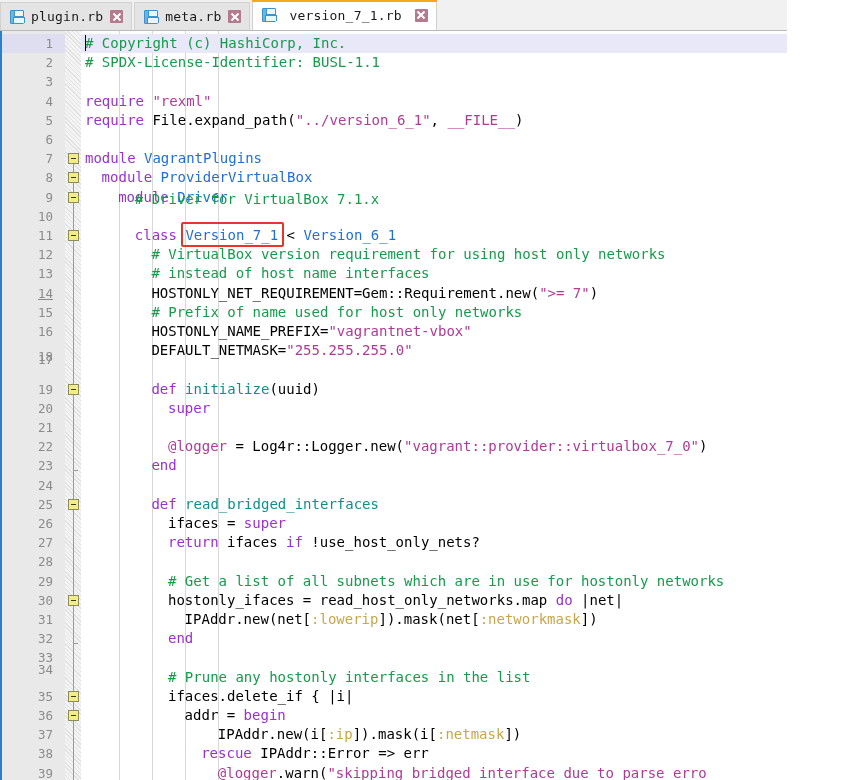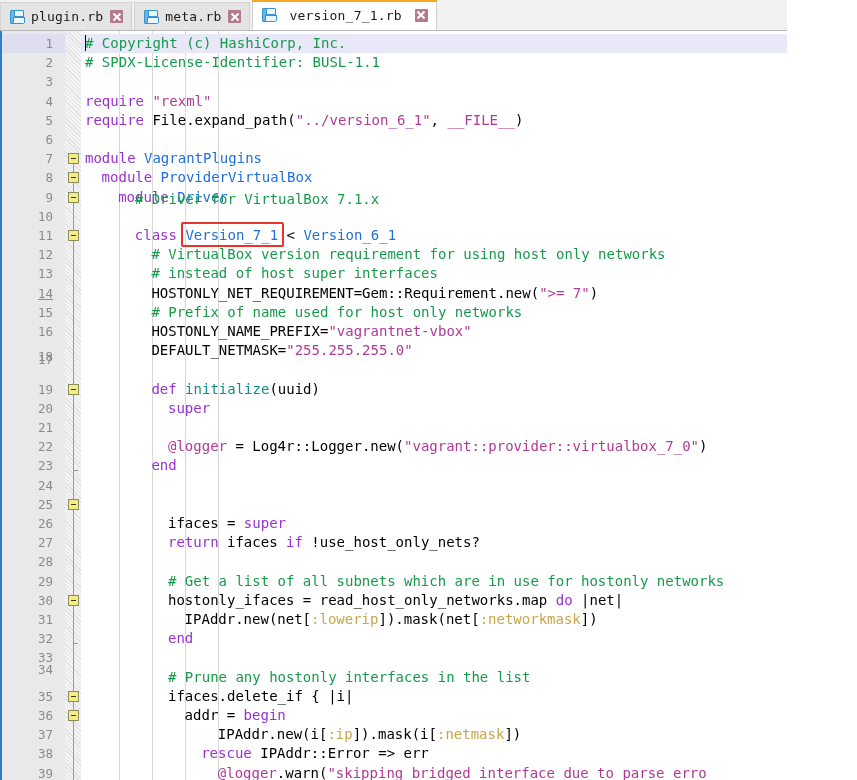--- a/index.html
+++ b/index.html
@@ -346,32 +346,33 @@
         <div class="codeline" style="top: 41.4px; padding-left: 0px;"></div>
         <div class="codeline" style="top: 60.6px; padding-left: 0px;"><span class="c-kw">require </span><span class="c-str">"rexml"</span></div>
         <div class="codeline" style="top: 79.8px; padding-left: 0px;"><span class="c-kw">require </span><span class="c-plain">File.expand_path(</span><span class="c-str">"../version_6_1"</span><span class="c-plain">, </span><span class="c-str">__FILE__</span><span class="c-plain">)</span></div>
         <div class="codeline" style="top: 99px; padding-left: 0px;"></div>
         <div class="codeline" style="top: 118.2px; padding-left: 0px;"><span class="c-kw">module </span><span class="c-cls">VagrantPlugins</span></div>
         <div class="codeline" style="top: 137.4px; padding-left: 16.6px;"><span class="c-kw">module </span><span class="c-cls">ProviderVirtualBox</span></div>
         <div class="codeline" style="top: 156.6px; padding-left: 33.2px;"><span class="c-kw">module </span><span class="c-cls">Driver</span></div>
         <div class="codeline" style="top: 159px; padding-left: 49.8px;"><span class="c-com"># Driver for VirtualBox 7.1.x</span></div>
         <div class="codeline" style="top: 195px; padding-left: 49.8px;"><span class="c-kw">class </span><span class="c-cls">Version_7_1</span><span class="c-plain"> &lt; </span><span class="c-cls">Version_6_1</span></div>
         <div class="codeline" style="top: 214.2px; padding-left: 66.4px;"><span class="c-com"># VirtualBox version requirement for using host only networks</span></div>
-        <div class="codeline" style="top: 233.4px; padding-left: 66.4px;"><span class="c-com"># instead of host super interfaces</span></div>
+        <div class="codeline" style="top: 233.4px; padding-left: 66.4px;"><span class="c-com"># instead of host name interfaces</span></div>
         <div class="codeline" style="top: 252.6px; padding-left: 66.4px;"><span class="c-plain">HOSTONLY_NET_REQUIREMENT=Gem::Requirement.new(</span><span class="c-str">"&gt;= 7"</span><span class="c-plain">)</span></div>
         <div class="codeline" style="top: 271.8px; padding-left: 66.4px;"><span class="c-com"># Prefix of name used for host only networks</span></div>
         <div class="codeline" style="top: 291px; padding-left: 66.4px;"><span class="c-plain">HOSTONLY_NAME_PREFIX=</span><span class="c-str">"vagrantnet-vbox"</span></div>
         <div class="codeline" style="top: 310.2px; padding-left: 66.4px;"><span class="c-plain">DEFAULT_NETMASK=</span><span class="c-str">"255.255.255.0"</span></div>
         <div class="codeline" style="top: 329.4px; padding-left: 0px;"></div>
         <div class="codeline" style="top: 348.6px; padding-left: 66.4px;"><span class="c-kw">def </span><span class="c-meth">initialize</span><span class="c-plain">(uuid)</span></div>
         <div class="codeline" style="top: 367.8px; padding-left: 83px;"><span class="c-kw">super</span></div>
         <div class="codeline" style="top: 387px; padding-left: 0px;"></div>
         <div class="codeline" style="top: 406.2px; padding-left: 83px;"><span class="c-ivar">@logger</span><span class="c-plain"> = Log4r::Logger.new(</span><span class="c-str">"vagrant::provider::virtualbox_7_0"</span><span class="c-plain">)</span></div>
         <div class="codeline" style="top: 425.4px; padding-left: 66.4px;"><span class="c-kw">end</span></div>
         <div class="codeline" style="top: 444.6px; padding-left: 0px;"></div>
+        <div class="codeline" style="top: 463.8px; padding-left: 66.4px;"><span class="c-kw">def </span><span class="c-meth">read_bridged_interfaces</span></div>
         <div class="codeline" style="top: 483px; padding-left: 83px;"><span class="c-plain">ifaces = </span><span class="c-kw">super</span></div>
         <div class="codeline" style="top: 502.2px; padding-left: 83px;"><span class="c-kw">return </span><span class="c-plain">ifaces </span><span class="c-kw">if </span><span class="c-plain">!use_host_only_nets?</span></div>
         <div class="codeline" style="top: 521.4px; padding-left: 0px;"></div>
         <div class="codeline" style="top: 540.6px; padding-left: 83px;"><span class="c-com"># Get a list of all subnets which are in use for hostonly networks</span></div>
         <div class="codeline" style="top: 559.8px; padding-left: 83px;"><span class="c-plain">hostonly_ifaces = read_host_only_networks.map </span><span class="c-kw">do</span><span class="c-plain"> |net|</span></div>
         <div class="codeline" style="top: 579px; padding-left: 99.6px;"><span class="c-plain">IPAddr.new(net[</span><span class="c-sym">:lowerip</span><span class="c-plain">]).mask(net[</span><span class="c-sym">:networkmask</span><span class="c-plain">])</span></div>
         <div class="codeline" style="top: 598.2px; padding-left: 83px;"><span class="c-kw">end</span></div>
         <div class="codeline" style="top: 617.4px; padding-left: 0px;"></div>
         <div class="codeline" style="top: 636.6px; padding-left: 83px;"><span class="c-com"># Prune any hostonly interfaces in the list</span></div>
         <div class="codeline" style="top: 655.8px; padding-left: 83px;"><span class="c-plain">ifaces.delete_if { |i|</span></div>

